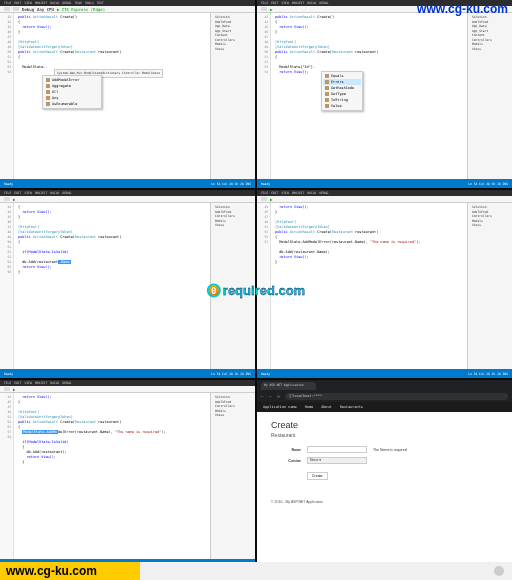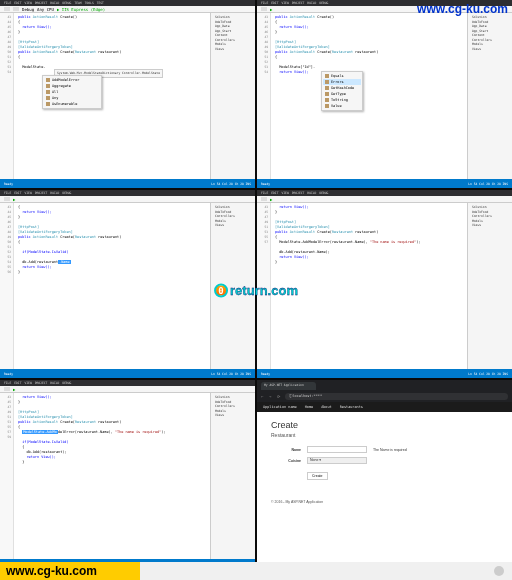--- a/index.html
+++ b/index.html
@@ -54,21 +54,21 @@
   .wm-bot-r-dot { width: 10px; height: 10px; background: #ccc; border-radius: 50%; }
   .nav-ico { width: 5px; height: 5px; color:#888; font-size:4px; }
 </style>
 </head>
 <body>
 
 <div class="wm-tl">www.cg-ku.com</div>
 
 <div class="wm-mid">
   <div class="wm-mid-ico">0</div>
-  <div class="wm-mid-text">return.com</div>
+  <div class="wm-mid-text">required.com</div>
 </div>
 
 <div class="wm-bot">
   <div class="wm-bot-l">www.cg-ku.com</div>
   <div class="wm-bot-r">
       <div class="wm-bot-r-dot"></div>
     </div>
 </div>
 
 <div class="grid">

